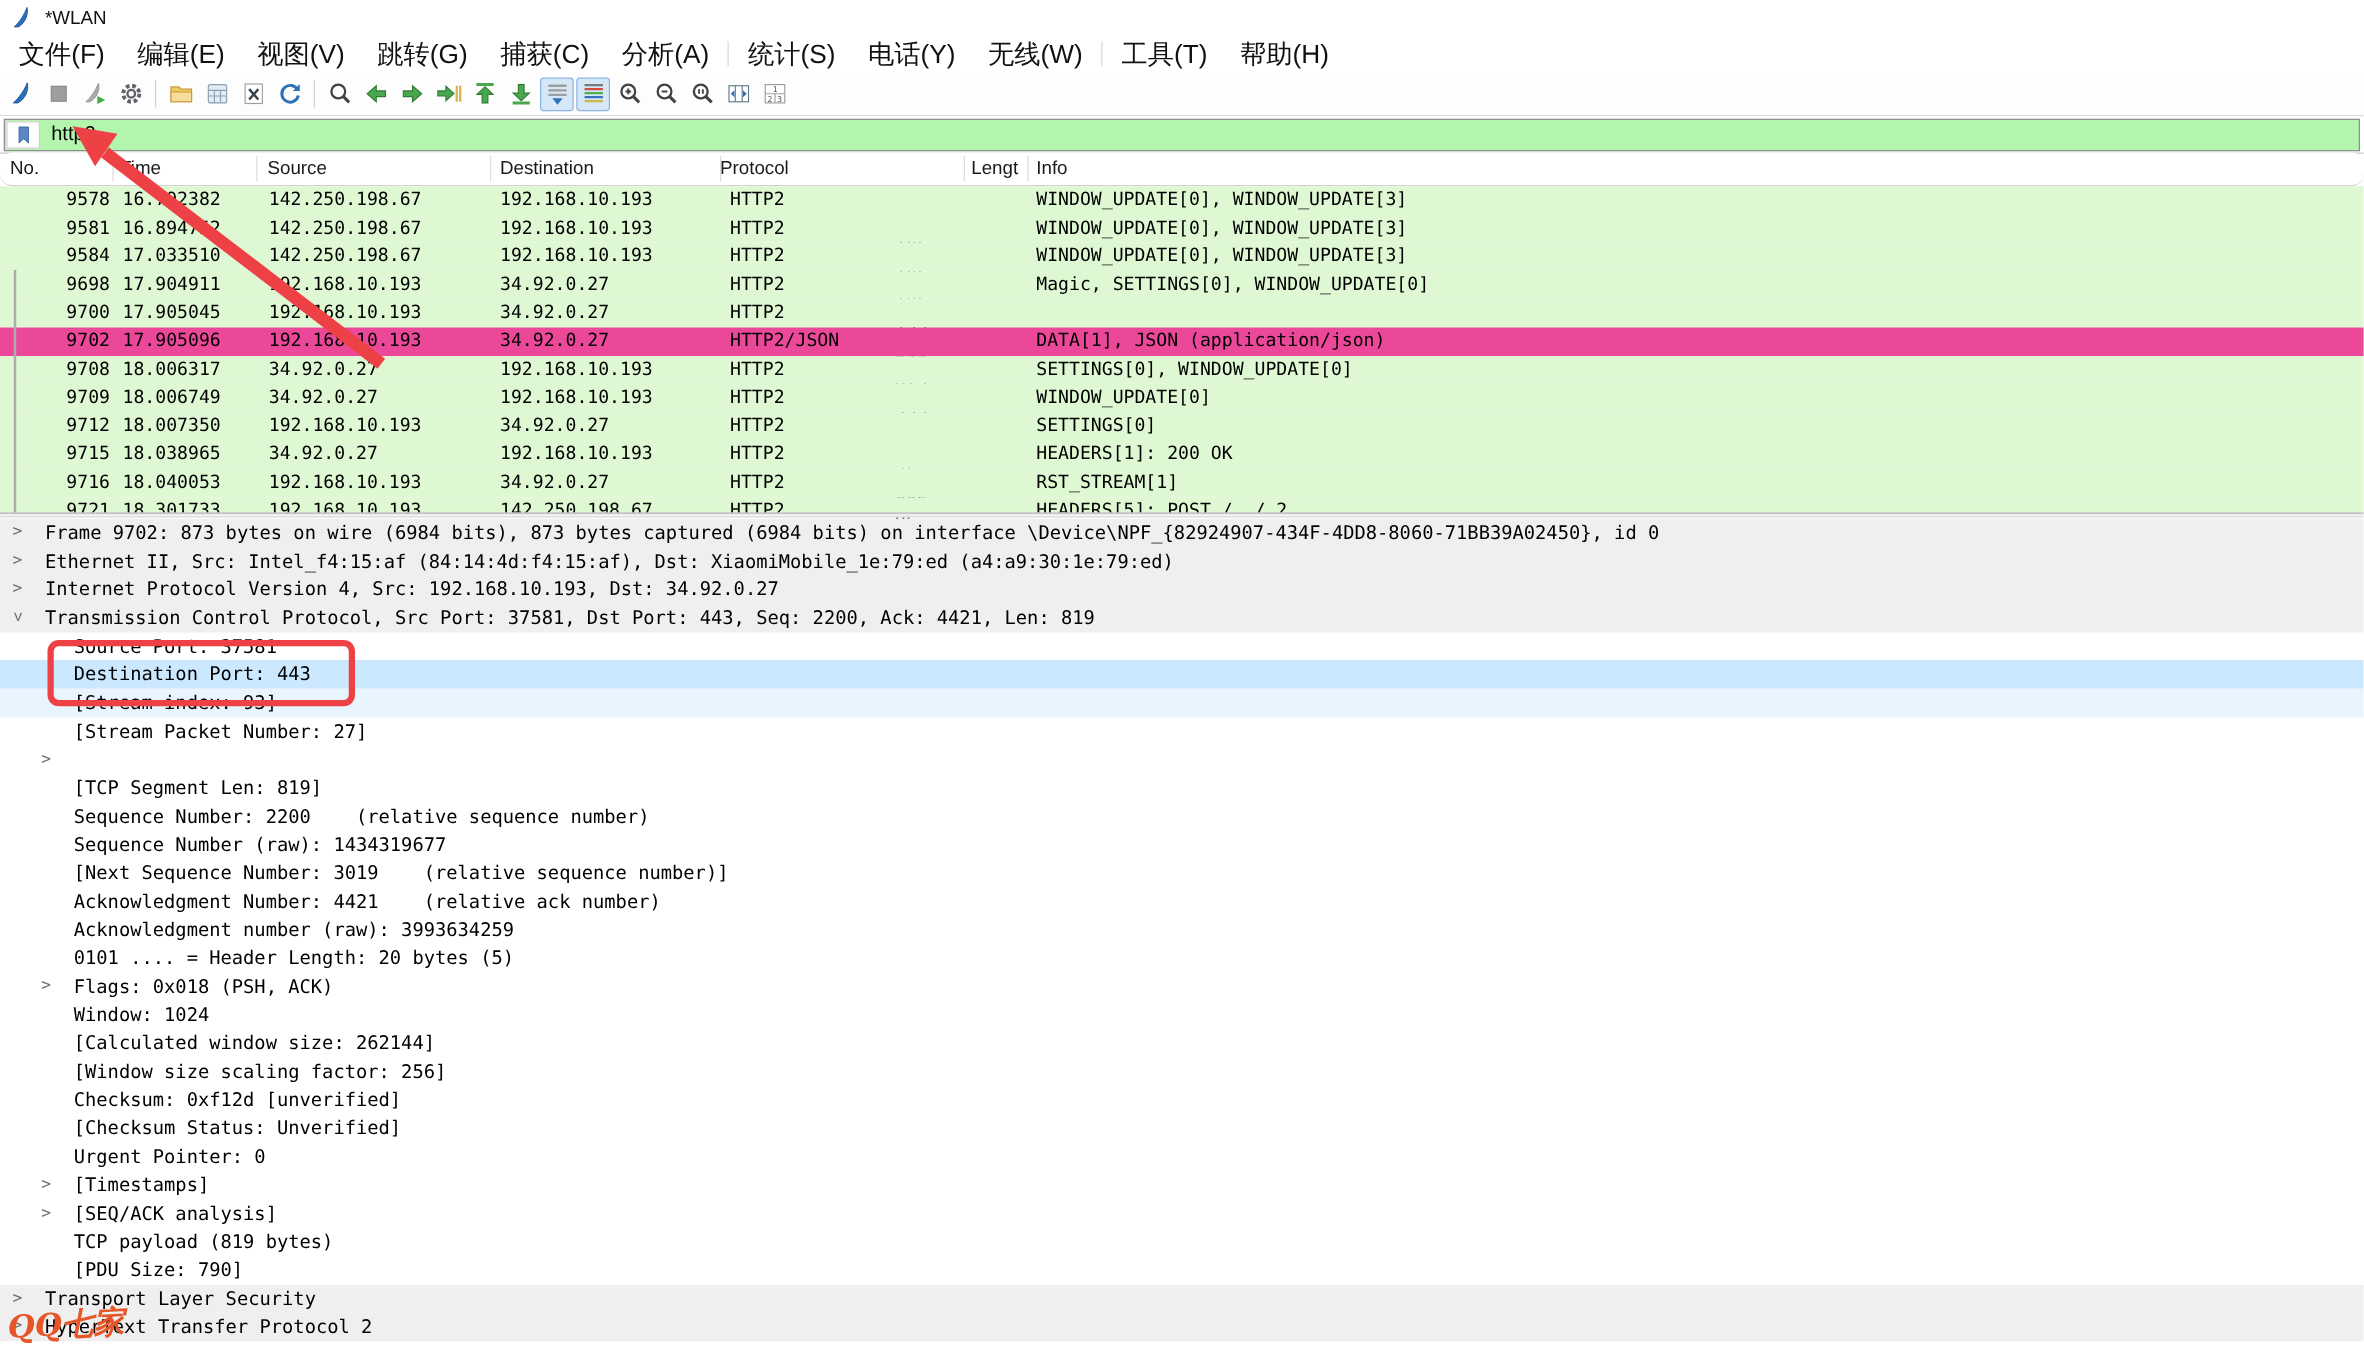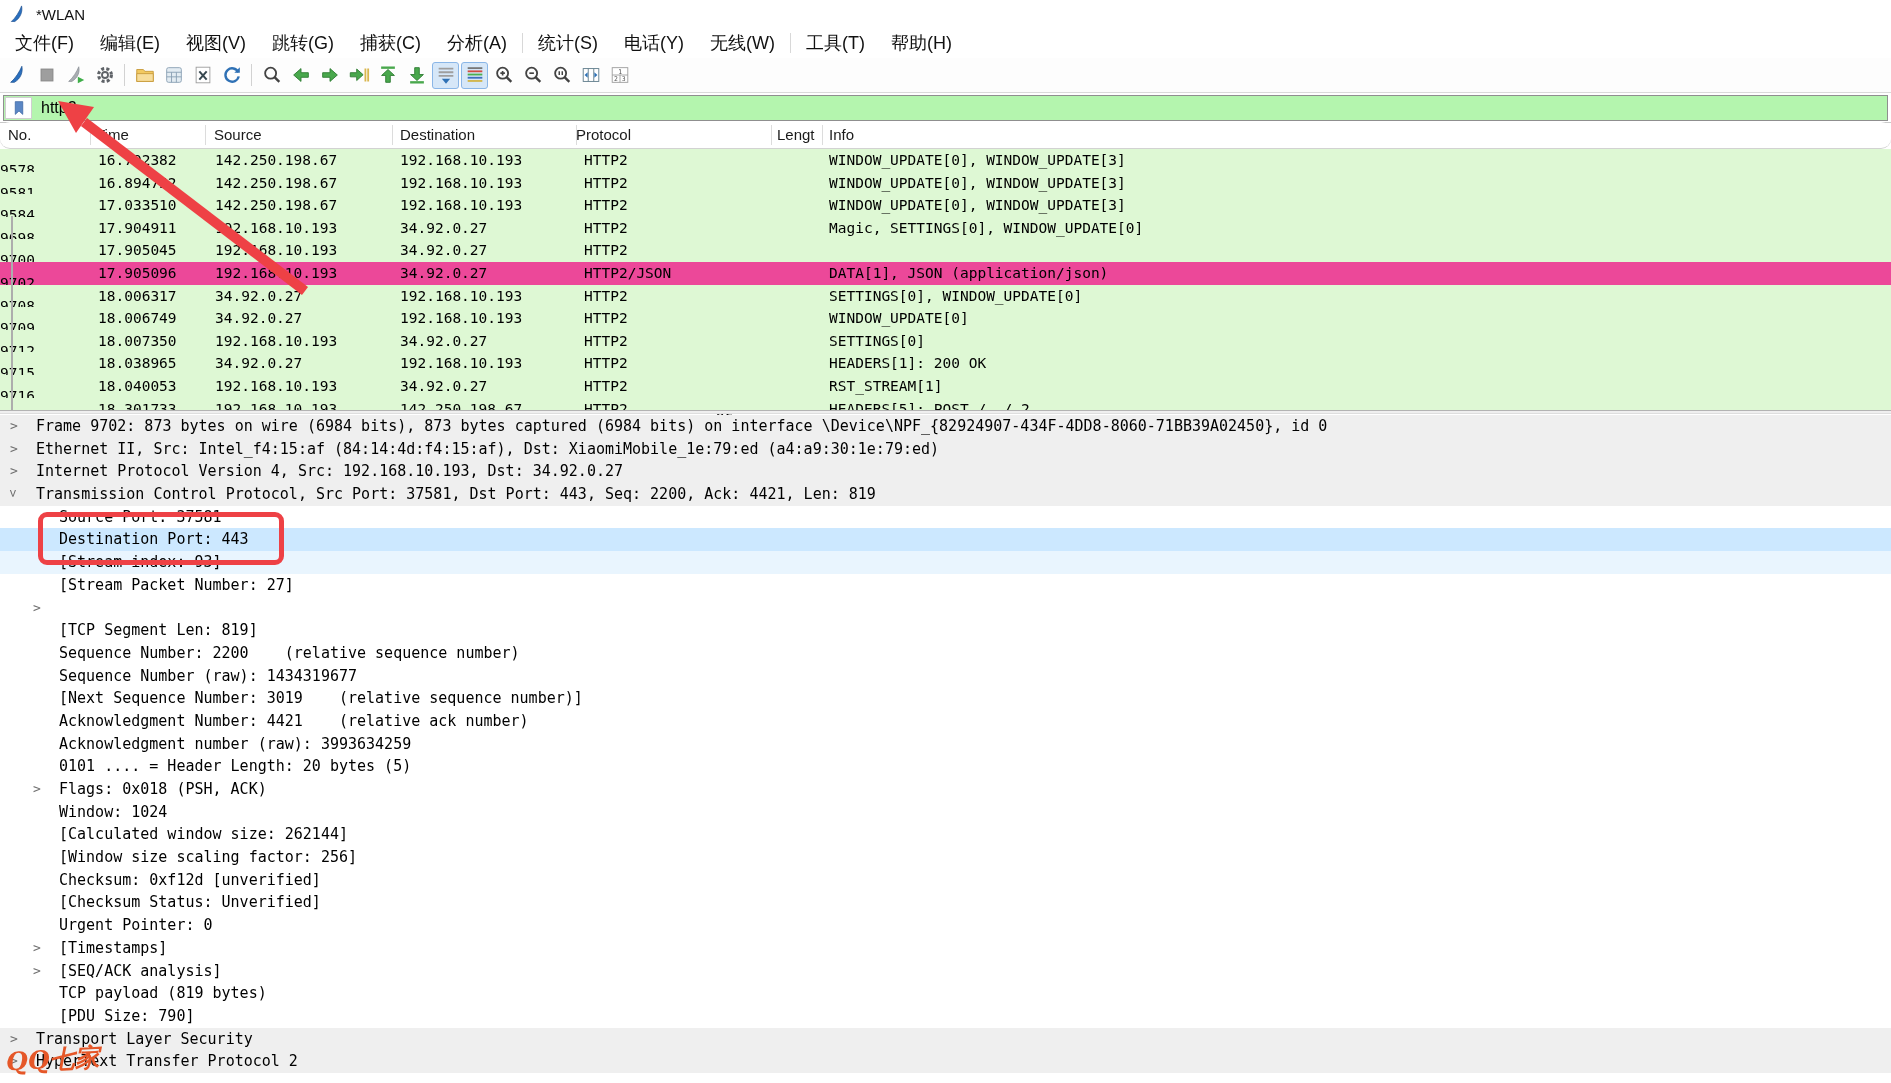--- a/index.html
+++ b/index.html
@@ -5,21 +5,21 @@
   html,body{margin:0;padding:0;}
   body{
     width:1891px;height:1083px;position:relative;overflow:hidden;
     background:#ffffff;font-family:"Liberation Sans",sans-serif;color:#000;
   }
   
   .titlebar{height:28px;display:flex;align-items:center;gap:8px;padding-left:8px;background:#fff;}
   .titlebar .title{font-size:15px;color:#111;}
   .app-icon{width:20px;height:20px;display:inline-flex;}
   
-  .menubar{height:30px;display:flex;align-items:center;padding-left:2px;font-size:18px;color:#111;}
+  .menubar{height:30px;display:flex;align-items:center;padding-left:2px;font-size:21px;color:#111;}
   .menu-item{padding:4px 13px;cursor:default;}
   .menu-sep{width:1px;height:20px;background:#d8d8d8;margin:0 2px;}
   
   .toolbar{height:34px;display:flex;align-items:center;padding-left:4px;gap:2px;border-bottom:1px solid #dadada;background:#fdfdfd;}
   .tb-btn{width:27px;height:27px;display:flex;align-items:center;justify-content:center;background:transparent;border:1px solid transparent;border-radius:3px;padding:0;}
   .tb-btn svg{width:22px;height:22px;}
   .tb-btn.active{background:#d6e7f8;border-color:#8ab6e7;}
   .tb-sep{width:1px;height:22px;background:#d2d2d2;margin:0 4px;}
   
   .filterbar{height:30px;padding:2px 3px;border-bottom:1px solid #c9c9c9;background:#fff;box-sizing:border-box;}
@@ -31,21 +31,21 @@
   .plist{position:absolute;top:122px;left:0;width:1891px;}
   .plist-header{height:26px;position:relative;background:#fff;border-bottom:1px solid #d2d2d2;font-size:15px;color:#1a1a1a;border-radius:10px;}
   .ph-label{position:absolute;top:4px;}
   .ph-sep{position:absolute;top:3px;width:1px;height:20px;background:#dcdcdc;}
   .h0{left:8px;} .h1{left:96px;} .h2{left:214px;} .h3{left:400px;} .h4{left:576px;} .h5{left:777px;} .h6{left:829px;}
   .prow{position:relative;height:22.6px;background:#def8d4;color:#000;
         font-family:"DejaVu Sans Mono",monospace;font-size:14.5px;line-height:22.6px;white-space:pre;}
   .prow.selected{background:#ec4899;}
   .prow.clipped{height:13px;overflow:hidden;}
   .pcell{position:absolute;top:0;}
-  .c-no{left:0;width:88px;text-align:left;margin-top:10px;}
+  .c-no{left:0;width:88px;text-align:right;}
   .c-time{left:98px;}
   .c-src{left:215px;}
   .c-dst{left:400px;}
   .c-proto{left:584px;}
   .c-len{left:716px;width:78px;text-align:left;margin-top:32px;}
   .c-info{left:829px;}
   .conv-line{position:absolute;left:11px;width:2px;background:#adadad;z-index:5;}
   .pane-sep{position:absolute;top:410px;left:0;width:1891px;height:4px;background:#efefef;border-top:1px solid #b3b3b3;border-bottom:1px solid #dedede;box-sizing:border-box;}
   
   .details{position:absolute;top:415px;left:0;width:1891px;height:668px;background:#fff;

